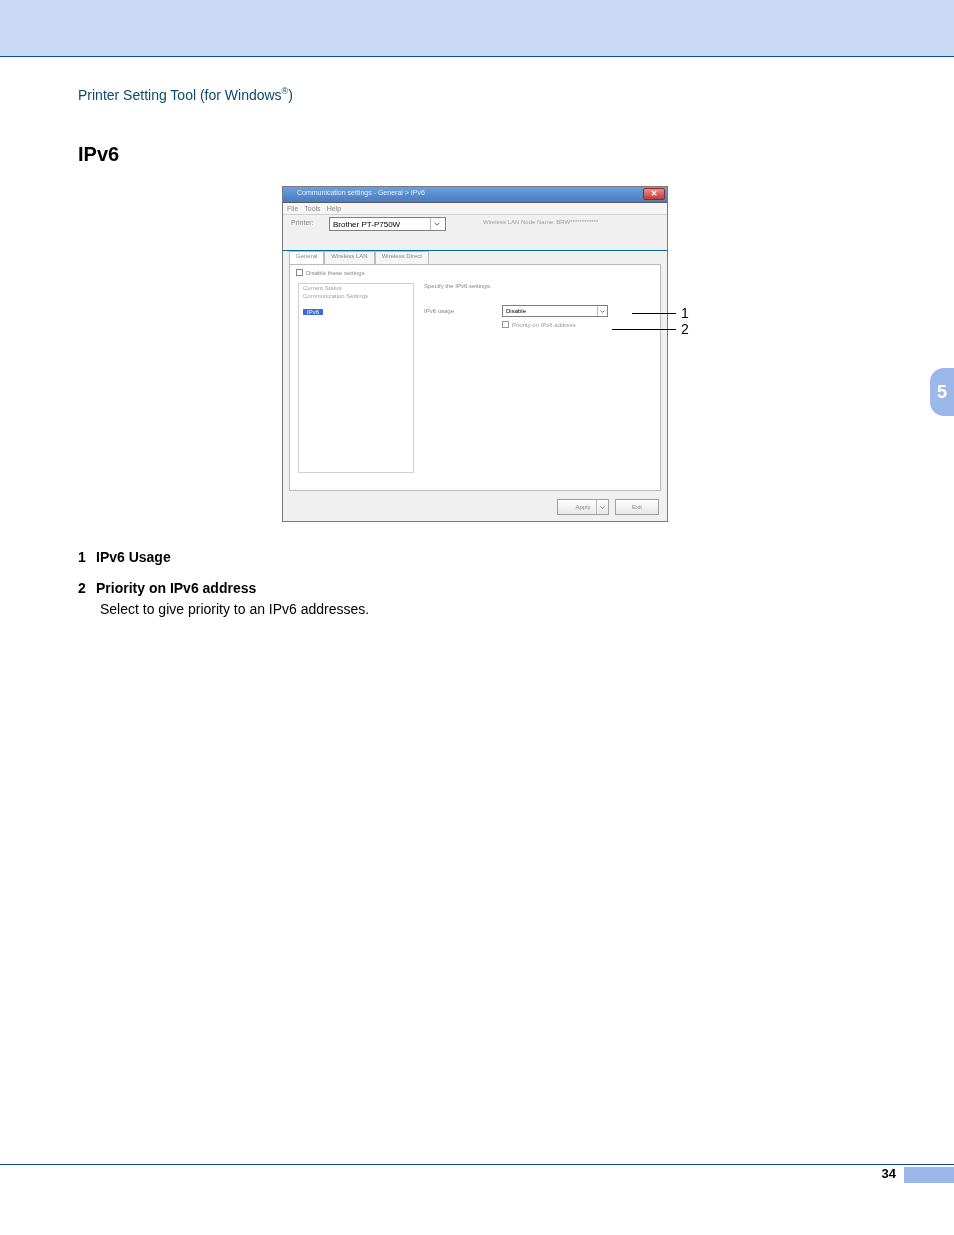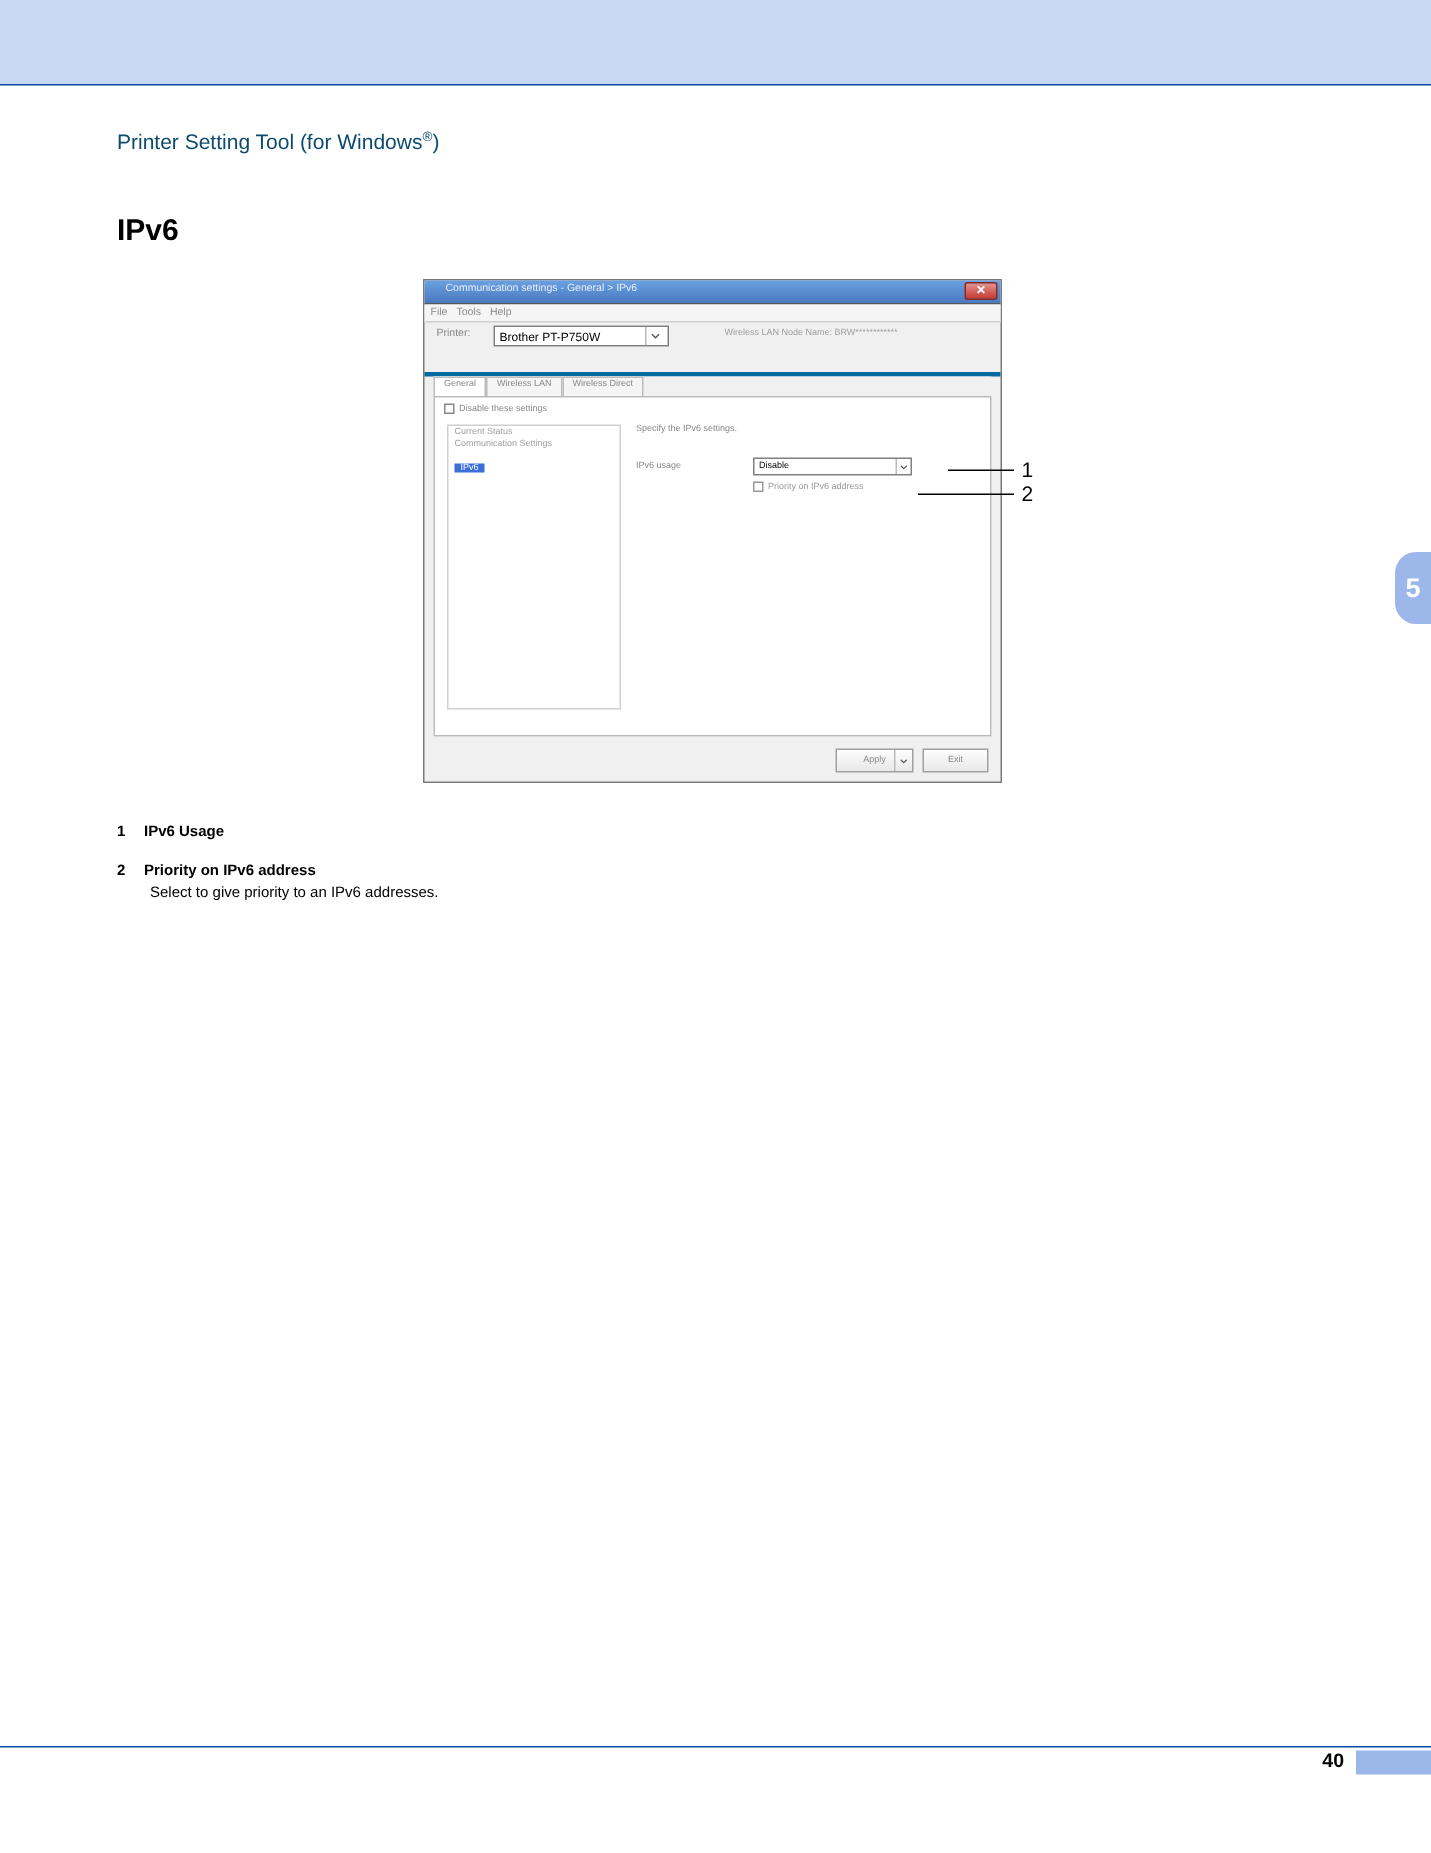--- a/index.html
+++ b/index.html
@@ -11,21 +11,21 @@
   .section-title { position: absolute; top: 143px; left: 78px; font-size: 20px; font-weight: bold; color: #000; }
 
   
   .shotwrap { position: absolute; top: 186px; left: 282px; width: 386px; height: 336px; }
   .win { width: 386px; height: 336px; background: #f0f0f0; border: 1px solid #7a7a7a; box-shadow: 0 0 0 rgba(0,0,0,0); position: relative; }
   .titlebar { height: 16px; background: linear-gradient(#6aa0e0,#4a7ac0); border-bottom: 1px solid #5a5a5a; position: relative; }
   .titlebar .tlabel { position: absolute; left: 14px; top: 2px; font-size: 7px; color: #e6eefc; filter: blur(0.4px); }
   .closebtn { position: absolute; right: 2px; top: 1px; width: 22px; height: 12px; background: linear-gradient(#e89090,#c43b2f); border: 1px solid #8b2a22; border-radius: 2px; display:flex; align-items:center; justify-content:center;}
   .closebtn span { color:#fff; font-size:8px; line-height:8px; font-weight:bold;}
   .menubar { height: 12px; background: #f5f5f5; border-bottom: 1px solid #d0d0d0; font-size: 7px; color: #8a8a8a; padding-left: 4px; display:flex; gap:6px; align-items:center; filter: blur(0.4px);}
-  .toprow { height: 36px; border-bottom: 3px solid #0369a1; position: relative; }
+  .toprow { height: 36px; border-bottom: 1px solid #0369a1; position: relative; }
   .printer-label { position:absolute; left:8px; top:4px; font-size:7px; color:#888; filter:blur(0.4px);}
   .printer-dd { position:absolute; left:46px; top:2px; width:117px; height:14px; background:#fff; border:1px solid #808080; font-size:8px; padding:0 3px; display:flex; align-items:center; justify-content:space-between;}
   .printer-dd .arrow { width:12px; height:12px; border-left:1px solid #bbb; display:flex; align-items:center; justify-content:center;}
   .printer-dd .arrow svg { width:6px; height:6px; }
   .node-label { position:absolute; left:200px; top:4px; font-size:6px; color:#a0a0a0; filter:blur(0.5px);}
 
   .body-area { position:absolute; top:64px; left:6px; right:6px; bottom:30px; background:#f0f0f0; }
   .tabs { height:14px; display:flex; gap:0; font-size:6px; color:#888; filter:blur(0.3px);}
   .tab { border:1px solid #bbb; padding:1px 6px; background:#f5f5f5; }
   .tab.active { background:#fff; border-bottom-color:#fff;}
@@ -51,21 +51,21 @@
   .wbtn.split .ar svg{width:5px;height:5px;}
 
   
   .callout-line { position:absolute; height:1px; background:#000; }
   .callout-num { position:absolute; font-size:14px; color:#000; }
 
   
   .chapter-tab { position:absolute; right:0; top:368px; width:24px; height:48px; background:#9cb7e9; border-top-left-radius:14px; border-bottom-left-radius:14px; display:flex; align-items:center; justify-content:center; color:#fff; font-size:18px; font-weight:bold;}
 
   
-  .bodylist { position:absolute; top:548px; left:78px; width:760px; font-size:10px; color:#000; line-height:1.35;}
+  .bodylist { position:absolute; top:548px; left:78px; width:760px; font-size:14px; color:#000; line-height:1.35;}
   .bodylist .item { margin-bottom:12px; }
   .bodylist .num { display:inline-block; width:18px; font-weight:bold;}
   .bodylist .title { font-weight:bold;}
   .bodylist .desc { display:block; margin-left:22px; margin-top:2px; font-weight:normal;}
 
   
   .page-num { position:absolute; right:58px; bottom:54px; font-size:13px; font-weight:bold; color:#000;}
   .footbar { position:absolute; right:0; bottom:52px; width:50px; height:16px; background:#9cb7e9;}
   .footrule { position:absolute; left:0; bottom:70px; width:954px; height:1px; background:#0b4aa2;}
 </style>
@@ -171,14 +171,14 @@
   <div class="item">
     <span class="num">1</span><span class="title">IPv6 Usage</span>
   </div>
   <div class="item">
     <span class="num">2</span><span class="title">Priority on IPv6 address</span>
     <span class="desc">Select to give priority to an IPv6 addresses.</span>
   </div>
 </div>
 
 <div class="footrule"></div>
-<div class="page-num">40</div>
+<div class="page-num">34</div>
 <div class="footbar"></div>
 
 </body></html>

